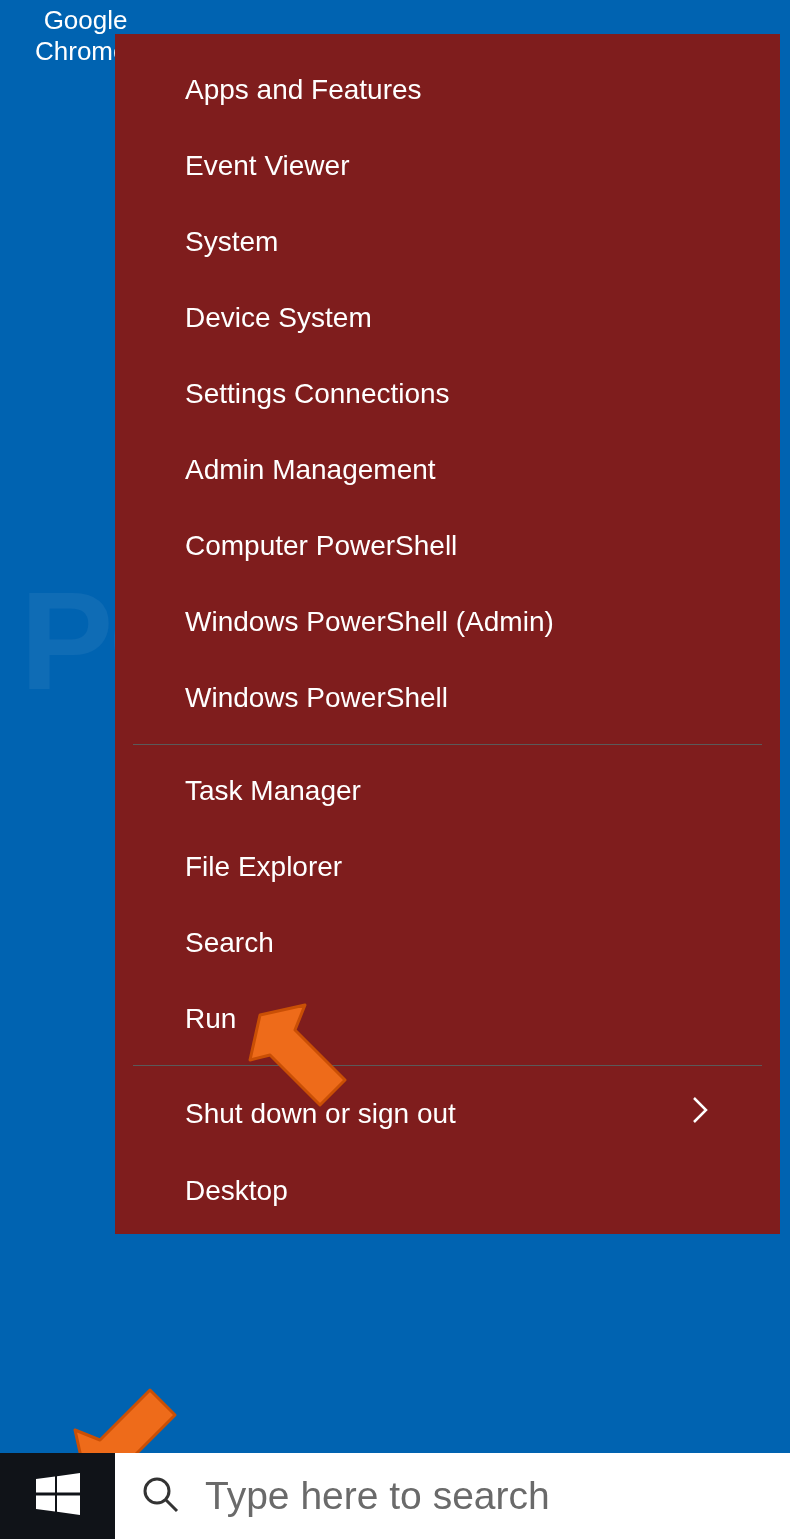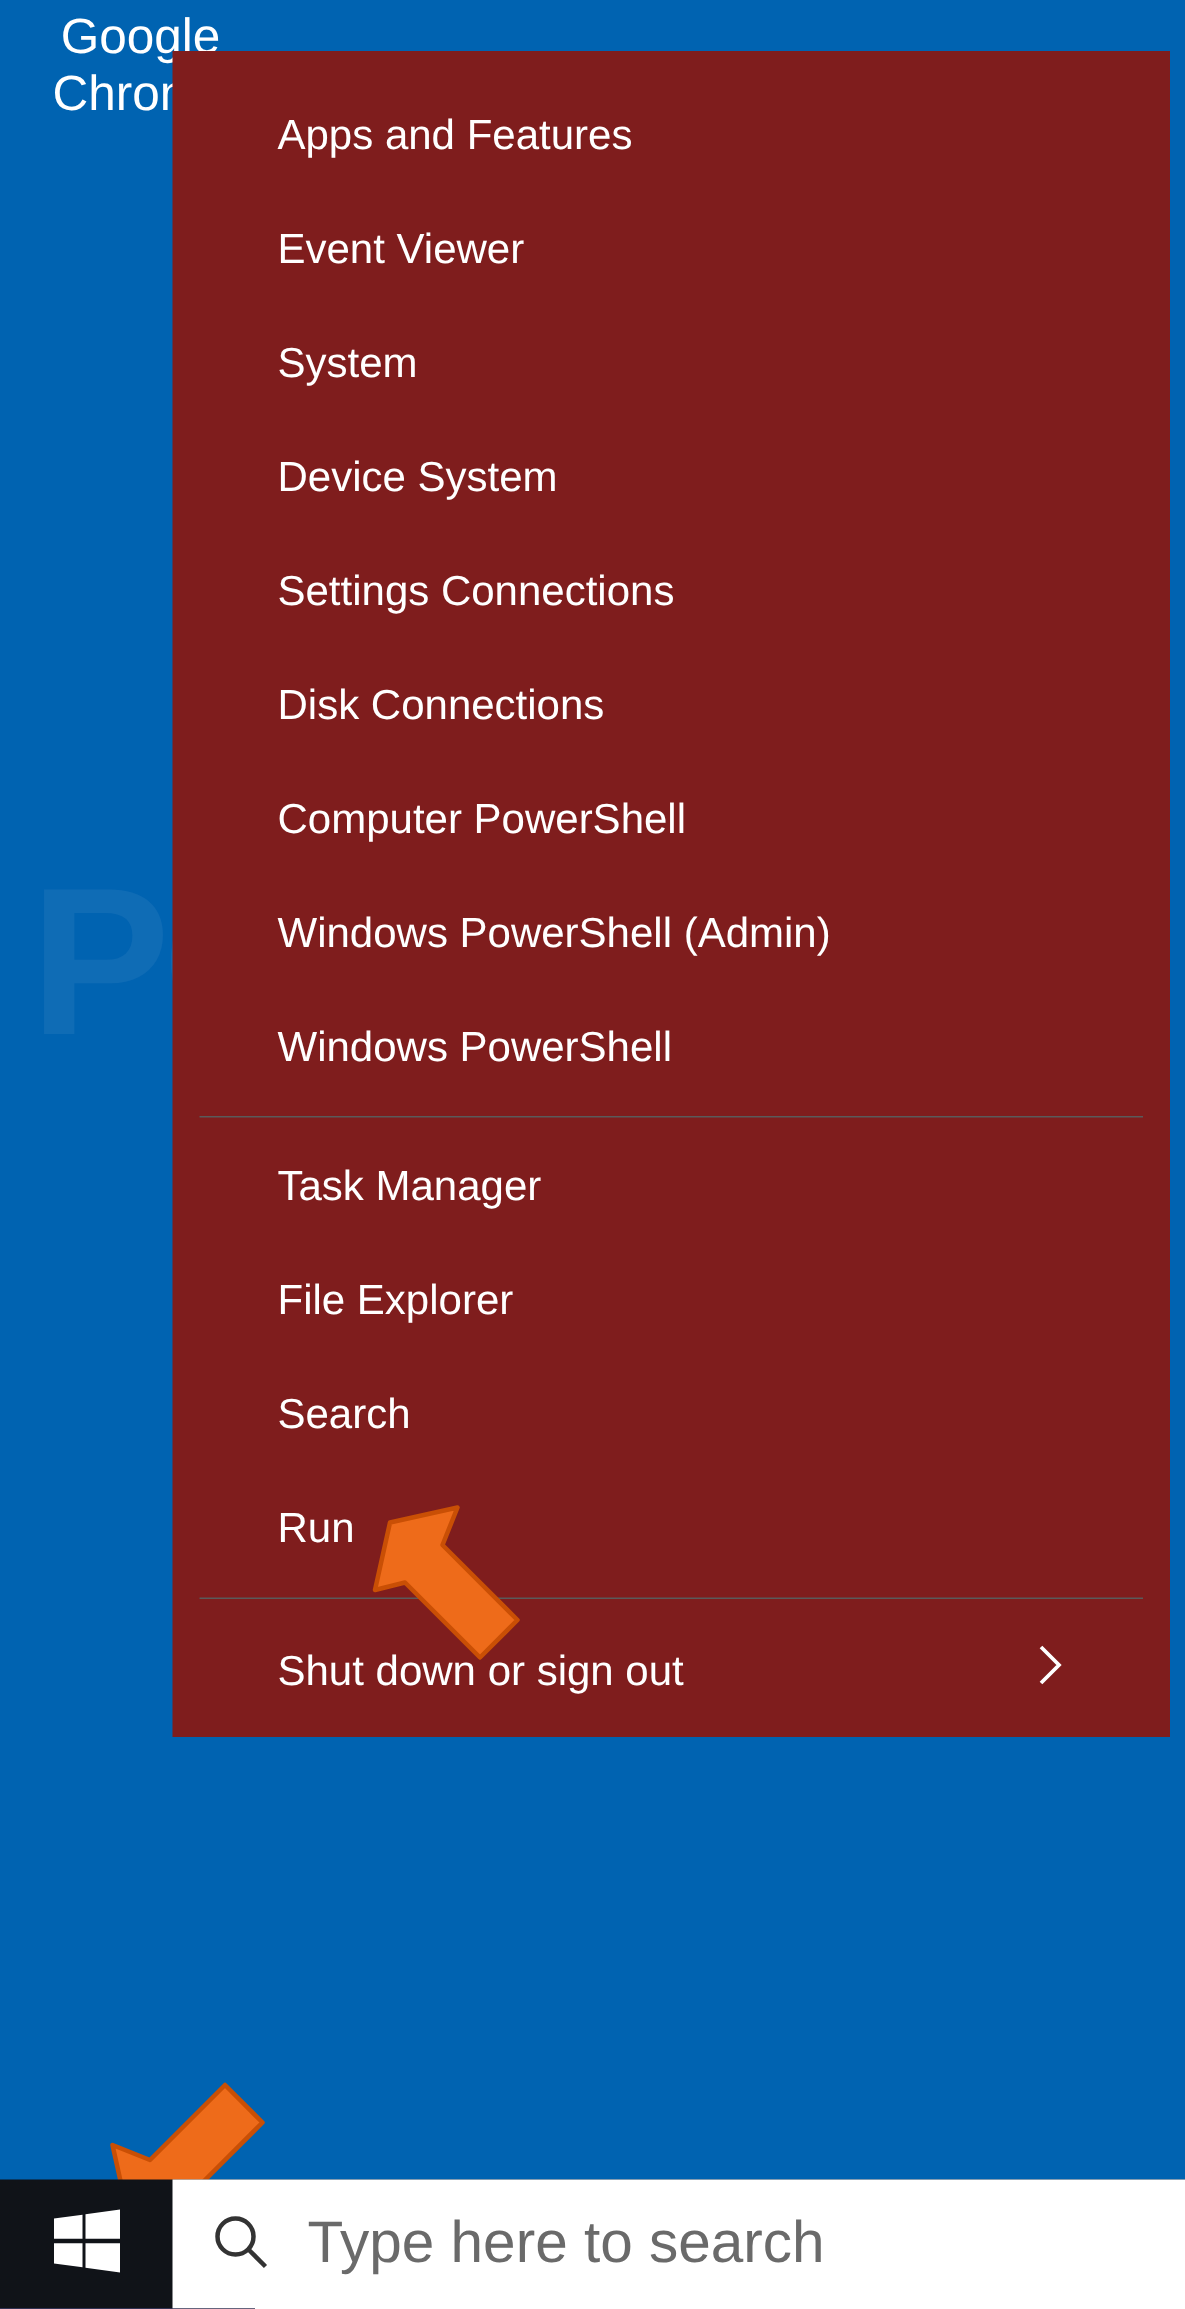--- a/index.html
+++ b/index.html
@@ -12,23 +12,23 @@
       height: 1539px;
       font-family: "Segoe UI", Tahoma, sans-serif;
       background: #0063b1;
       position: relative;
       overflow: hidden;
     }
     .desktop-icon {
       position: absolute;
       top: 5px;
       left: 35px;
-      text-align: center;
+      text-align: right;
       color: white;
-      font-size: 33px;
+      font-size: 26px;
     }
     .watermark {
       position: absolute;
       left: 20px;
       top: 560px;
       font-size: 140px;
       font-weight: bold;
       color: rgba(255,255,255,0.06);
       letter-spacing: -5px;
       pointer-events: none;
@@ -127,21 +127,21 @@
   <div class="menu-item">
     <span>System</span>
   </div>
   <div class="menu-item">
     <span>Device System</span>
   </div>
   <div class="menu-item">
     <span>Settings Connections</span>
   </div>
   <div class="menu-item">
-    <span>Disk Connections</span>
+    <span>Admin Management</span>
   </div>
   <div class="menu-item">
     <span>Computer PowerShell</span>
   </div>
   <div class="menu-item">
     <span>Windows PowerShell (Admin)</span>
   </div>
   <div class="menu-item">
     <span>Windows PowerShell</span>
   </div>
@@ -163,20 +163,23 @@
 
   <div class="menu-separator"></div>
 
   <div class="menu-item">
     <span>Shut down or sign out</span>
     <span class="chevron">
       <svg width="18" height="28" viewBox="0 0 18 28">
           <path d="M2 2 L14 14 L2 26" stroke="#fff" stroke-width="2.5" fill="none"></path>
         </svg>
     </span>
+  </div>
+  <div class="menu-item">
+    <span>Desktop</span>
   </div>
 </div>
 
 <div class="arrow" style="left:245px; top:1000px;">
   <svg width="110" height="120" viewBox="0 0 110 120">
     <g fill="#ee6b1a" stroke="#c94f05" stroke-width="3" stroke-linejoin="round">
       <path d="M 15 15 L 60 5 L 50 30 L 100 80 L 75 105 L 25 55 L 5 60 Z"></path>
     </g>
   </svg>
 </div>

